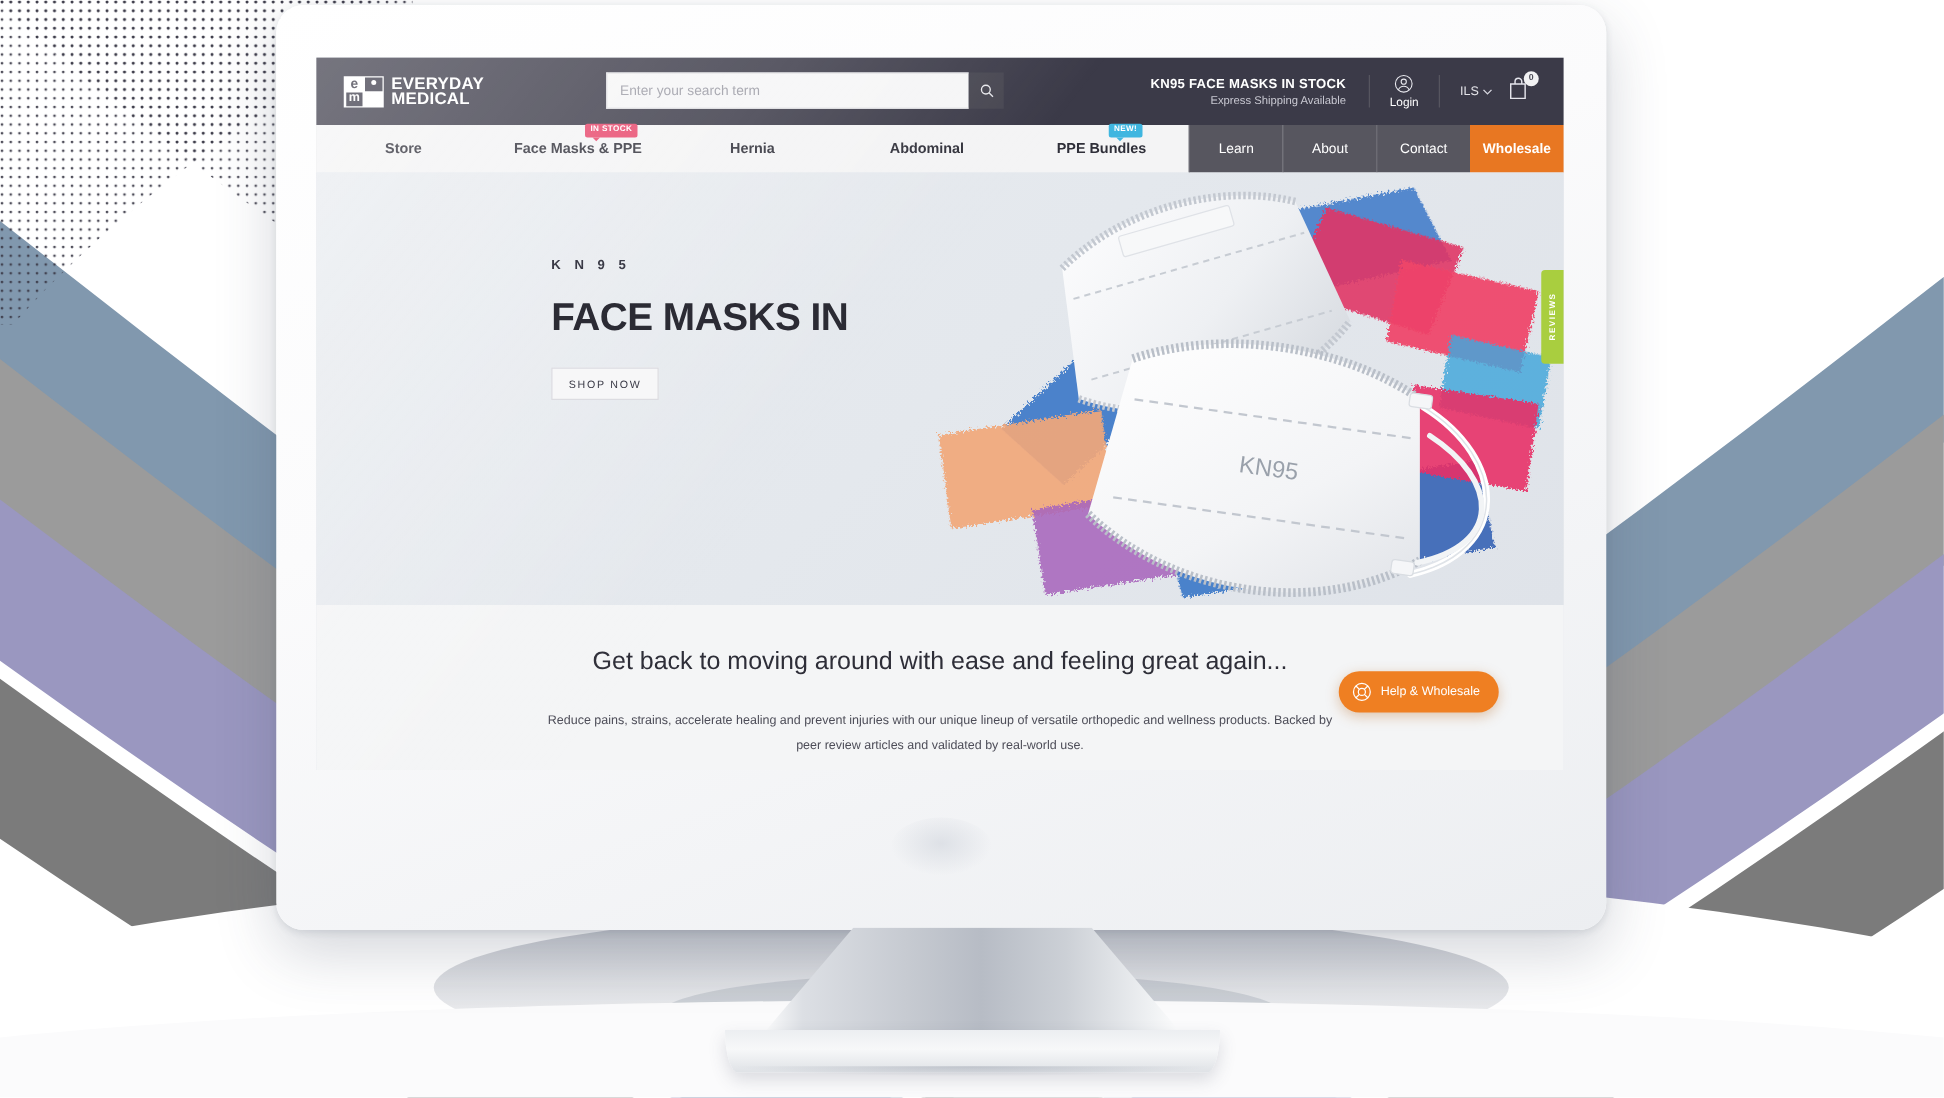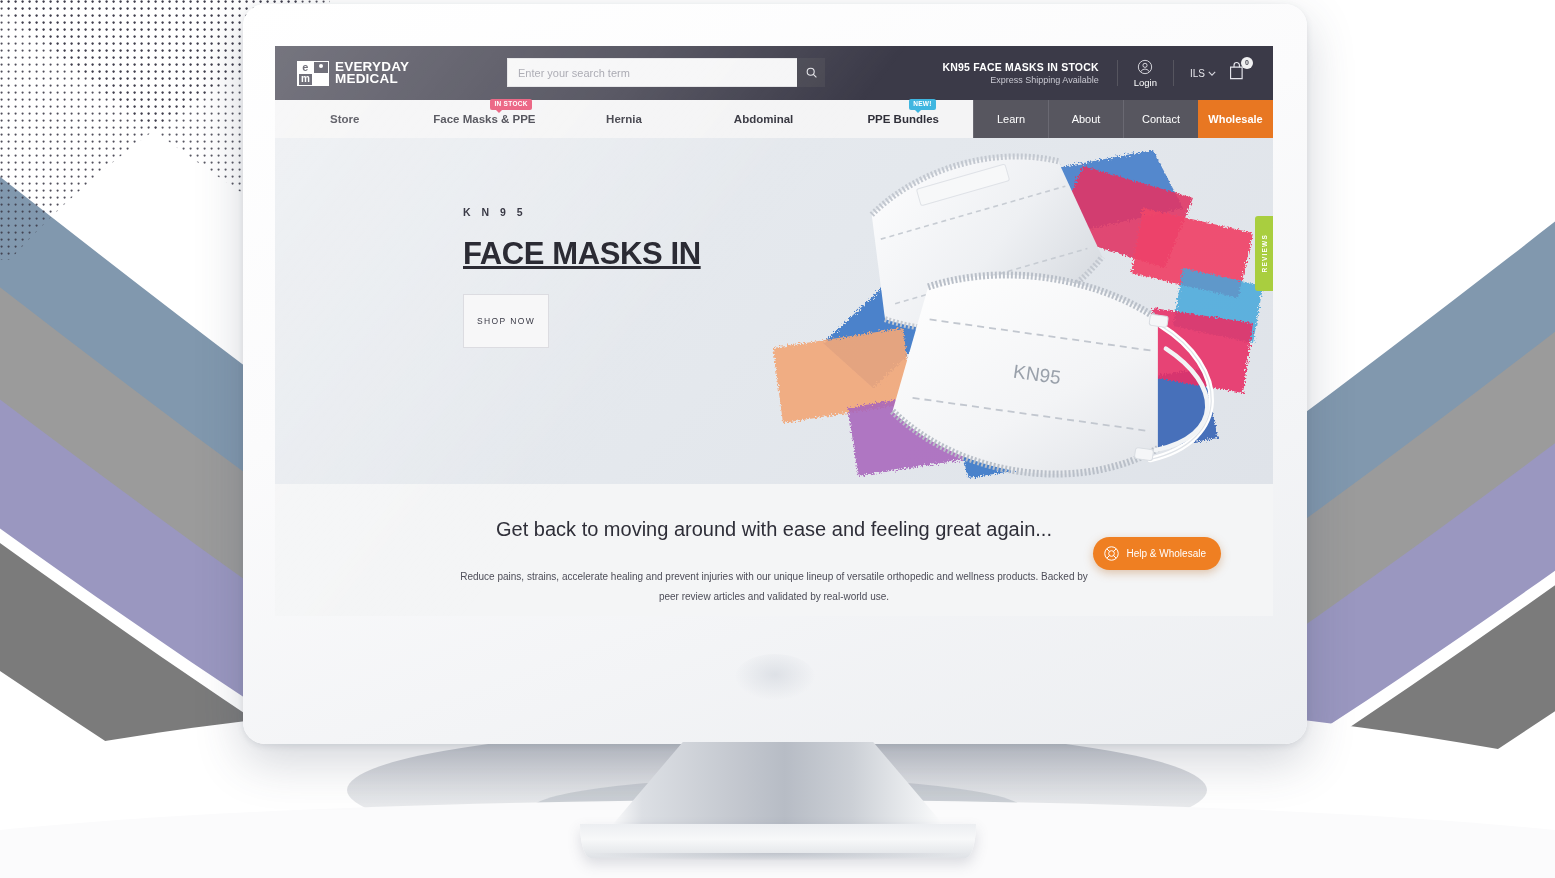--- a/index.html
+++ b/index.html
@@ -10,21 +10,21 @@
     background: #ffffff;
   }
 
   
   #bg { position: absolute; inset: 0; overflow: hidden; background: #ffffff; }
   #bg svg { position: absolute; left: 0; top: 0; }
 
   
   #monitor {
     position: absolute;
-    left: 243px; top: 4px;
+    left: 221px; top: 4px;
     width: 1064px; height: 740px;
   }
   #bezel {
     position: absolute; inset: 0;
     background: linear-gradient(160deg,#ffffff 0%, #fbfbfc 40%, #eceef1 100%);
     border-radius: 22px;
     box-shadow: 0 18px 48px rgba(60,70,90,0.22), 0 2px 6px rgba(60,70,90,0.12);
   }
   #screen {
     position: absolute;
@@ -160,26 +160,26 @@
   
   .hero {
     position:relative; height:346px;
     background:linear-gradient(135deg,#e9ecf0 0%, #e4e8ed 50%, #dfe3e9 100%);
     overflow:hidden;
   }
   .hero-copy { position:absolute; left:188px; top:68px; z-index:4; }
   .hero-eyebrow { font-size:10.5px; letter-spacing:4px; font-weight:700; color:#3a3a46; }
   .hero-title {
     margin-top:18px; font-size:31px; line-height:36px; font-weight:700;
-    color:#2b2b34; letter-spacing:-0.4px;text-decoration:underline;
+    color:#2b2b34; letter-spacing:-0.4px;
   }
   .hero-btn {
     display:inline-block; margin-top:22px;
     background:#f7f7f8; border:1px solid #dcdce1;
-    padding:21px 13px; font-size:8.5px; letter-spacing:1.4px; color:#3a3a46;
+    padding:7px 13px; font-size:8.5px; letter-spacing:1.4px; color:#3a3a46;
     cursor:pointer;
   }
   .hero-art { position:absolute; right:0; top:0; width:520px; height:346px; }
   .reviews-tab {
     position:absolute; right:0; top:78px; width:18px; height:75px;
     background:#a9ce3f; border-radius:3px 0 0 3px;
     display:flex; align-items:center; justify-content:center; z-index:6; cursor:pointer;
   }
   .reviews-tab span {
     writing-mode:vertical-rl; transform:rotate(180deg);

